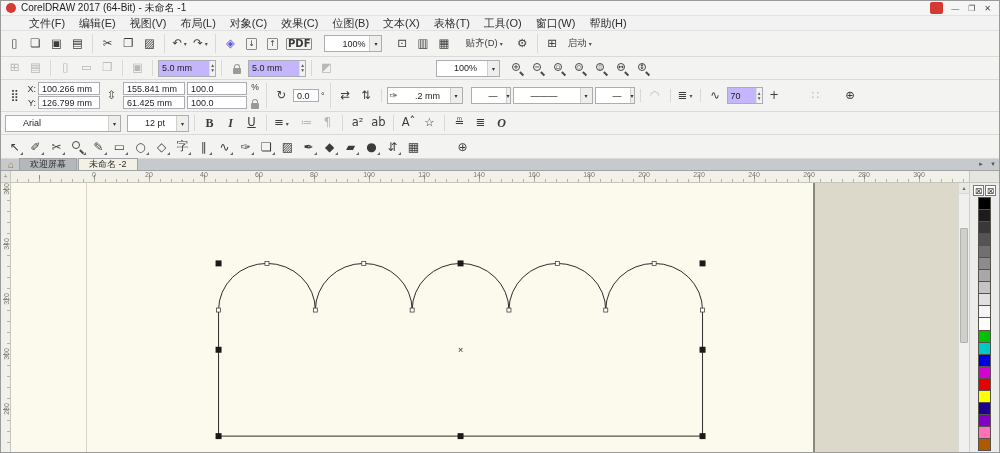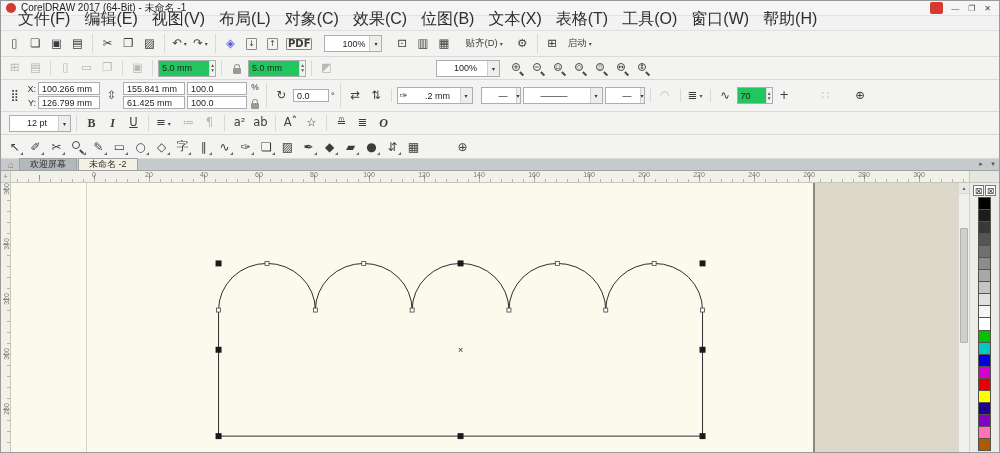--- a/index.html
+++ b/index.html
@@ -7,21 +7,21 @@
 .app{width:1000px;height:453px;display:flex;flex-direction:column;border:1px solid #9a9a9a;background:#f2f2f2}
 
 .titlebar{height:15px;flex:0 0 15px;display:flex;align-items:center;gap:5px;padding:0 5px;font-size:10px;background:#f5f5f5;border-bottom:1px solid #e2e2e2}
 .logo{width:10px;height:10px;border-radius:50%;background:#d23a32;flex:0 0 auto}
 .title-text{color:#222;white-space:nowrap}
 .tspacer{flex:1}
 .account{width:13px;height:12px;background:#d23a32;border-radius:2px}
 .winbtns{display:flex;gap:9px;font-size:8px;color:#444;margin:0 3px}
 .winbtns span{cursor:default}
 
-.menubar{height:15px;flex:0 0 15px;display:flex;align-items:flex-end;padding-left:10px;font-size:16px;background:#f2f2f2;border-bottom:1px solid #e0e0de}
+.menubar{height:15px;flex:0 0 15px;display:flex;align-items:flex-start;padding-left:21px;font-size:11px;background:#f2f2f2;border-bottom:1px solid #e0e0de}
 .menu-item{padding:0 7px;color:#2e2e2e;white-space:nowrap}
 
 .toolbar{display:flex;align-items:center;background:#f3f3f1;border-bottom:1px solid #dadad6;padding:0 4px;gap:2px;white-space:nowrap}
 #row1{height:26px;flex:0 0 26px}
 #row2{height:23px;flex:0 0 23px}
 #row3{height:32px;flex:0 0 32px}
 #row4{height:23px;flex:0 0 23px}
 #row5{height:24px;flex:0 0 24px}
 .tbtn{height:19px;min-width:19px;padding:0 2px;display:inline-flex;align-items:center;justify-content:center;gap:1px;border-radius:2px;color:#3c3c3c}
 .glyph{font-family:"DejaVu Sans",sans-serif;font-size:11.5px;line-height:1}
@@ -32,36 +32,36 @@
 .tsep{width:1px;align-self:stretch;margin:3px 3px;background:#d8d8d4}
 .tgap{display:inline-block;height:1px}
 .ttext{font-size:9.5px;padding:0 4px}
 .serifb .glyph{font-family:"Liberation Serif",serif;font-weight:bold;font-size:12px}
 .serifi .glyph{font-family:"Liberation Serif",serif;font-style:italic;font-weight:bold;font-size:12px}
 .underl .glyph{text-decoration:underline}
 .combo{display:inline-flex;align-items:center;height:17px;background:#fff;border:1px solid #abadb3;overflow:hidden;flex:0 0 auto}
 .cicon{font-family:"DejaVu Sans",sans-serif;font-size:10px;padding-left:2px;color:#444}
 .cv{flex:1;font-size:9px;padding:0 17px;white-space:nowrap;overflow:hidden;color:#222}
 .cdd{width:12px;align-self:stretch;display:flex;align-items:center;justify-content:center;font-size:6px;background:#eeeeec;border-left:1px solid #cfcfcb;color:#333}
-.spin{display:inline-flex;align-items:center;height:17px;background:#22c55e;border:1px solid #abadb3;flex:0 0 auto}
+.spin{display:inline-flex;align-items:center;height:17px;background:#c4b5fd;border:1px solid #abadb3;flex:0 0 auto}
 .sv{flex:1;font-size:9px;padding:0 3px;white-space:nowrap;color:#222}
 .sarr{display:inline-flex;flex-direction:column;align-self:stretch;justify-content:center;border-left:1px solid #ddd;padding:0 1px;background:#f2f2f0}
 .sa{font-size:5.5px;line-height:5px;color:#555}
 .mag{position:relative;width:13px;height:13px;display:inline-block}
 .magc{position:absolute;left:1px;top:1px;width:8px;height:8px;border:1px solid #4a4a4a;border-radius:50%}
 .mag::after{content:"";position:absolute;left:9px;top:9px;width:4.5px;height:1.6px;background:#4a4a4a;transform:rotate(45deg);transform-origin:0 50%}
 .magt{position:absolute;left:1px;top:1px;width:8px;height:8px;font-size:6.5px;line-height:8.5px;text-align:center;font-weight:bold;font-style:normal;color:#333;font-family:"DejaVu Sans",sans-serif}
 .lockicon{position:relative;display:inline-block;width:8px;height:6px;background:#9a9a94;border-radius:1px;margin-top:5px}
 .lockicon::before{content:"";position:absolute;left:1px;top:-4px;width:4px;height:4px;border:1.3px solid #9a9a94;border-bottom:none;border-radius:3px 3px 0 0}
 
 .stack{display:flex;flex-direction:column;gap:1px}
 .frow{display:flex;align-items:center;gap:2px}
 .flab{font-size:9px;color:#333;width:10px;text-align:right}
 .field{display:inline-flex;align-items:center;height:13px;background:#fff;border:1px solid #abadb3;font-size:9px;padding:0 3px;color:#222}
-.w62{width:62px}.w40{width:60px}.w34{width:36px}
+.w62{width:62px}.w40{width:60px}.w34{width:26px}
 .pctcol{display:flex;flex-direction:column;align-items:center;justify-content:space-between;height:27px;font-size:8.5px;color:#333;padding:0 2px}
 .deg{font-size:9px;color:#333}
 .genflow{display:flex;align-items:center;gap:2px}
 
 .tool{width:19px;height:20px;display:inline-flex;align-items:center;justify-content:center;font-size:12px;color:#3c3c3c;position:relative;font-family:"DejaVu Sans",sans-serif}
 .tool.f::after{content:"";position:absolute;right:1px;bottom:2px;width:0;height:0;border-left:3px solid transparent;border-bottom:3px solid #666}
 
 .tabbar{height:12px;flex:0 0 12px;background:#c7cacd;display:flex;align-items:flex-end;padding-left:2px;border-bottom:1px solid #9fa3a6;font-size:9px}
 .home{width:16px;height:12px;display:flex;align-items:center;justify-content:center;color:#b26a1f;font-size:10px}
 .tab{height:12px;padding:0 10px;display:flex;align-items:center;background:#b5b8bb;border:1px solid #9fa3a6;border-bottom:none;color:#2e2e2e;margin-right:1px}
@@ -390,20 +390,24 @@
           <span class="glyph">∷</span>
         </span>
         <span class="tgap" style="width: 12px;"></span>
         <span class="tbtn">
           <span class="glyph">⊕</span>
         </span>
       </div>
   </div>
 
   <div class="toolbar" id="row4">
+      <span class="combo" style="width: 116px;">
+        <span class="cv">Arial</span>
+        <span class="cdd">▾</span>
+      </span>
       <span class="tgap" style="width: 2px;"></span>
       <span class="combo" style="width: 62px;">
         <span class="cv">12 pt</span>
         <span class="cdd">▾</span>
       </span>
       <span class="tsep"></span>
       <span class="tbtn serifb">
         <span class="glyph">B</span>
       </span>
       <span class="tbtn serifi">

